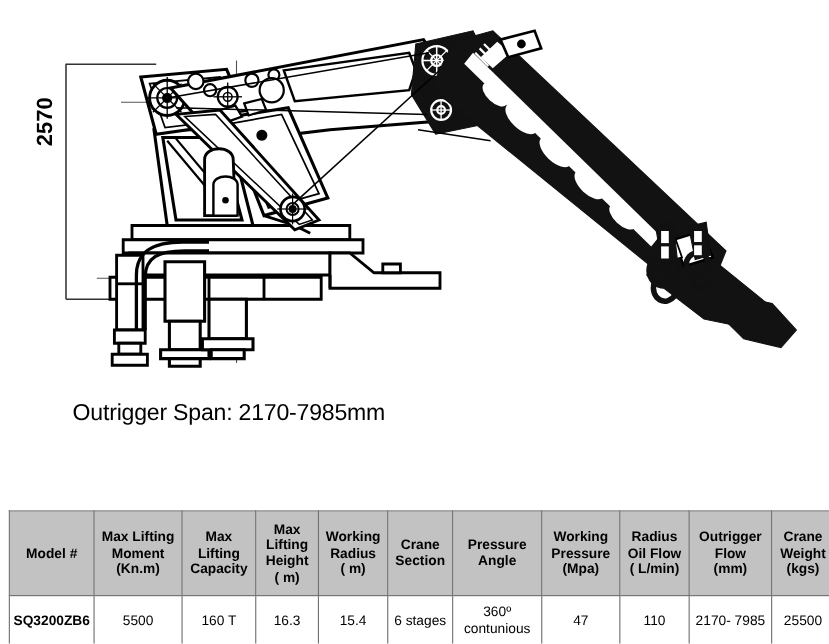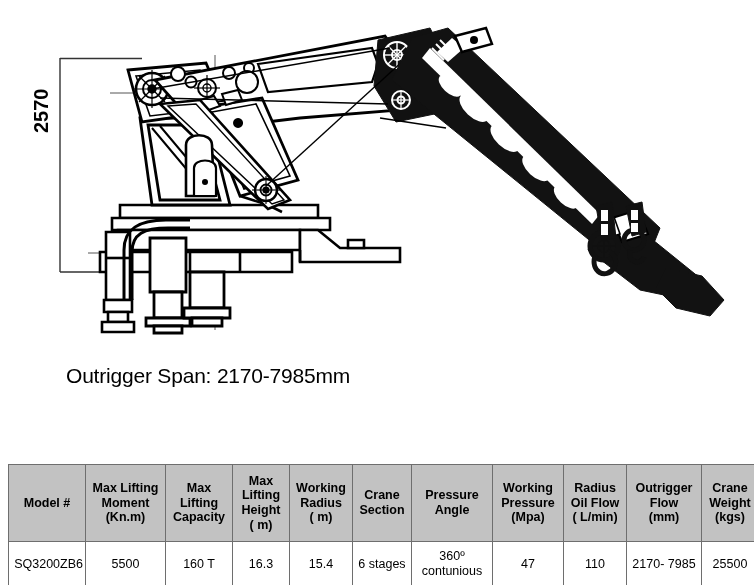--- a/index.html
+++ b/index.html
@@ -92,22 +92,21 @@
     color: #000;
   }
   table.spec-table tbody td {
     background: #ffffff;
     font-size: 12.5px;
     font-weight: 400;
     height: 42px;
     color: #000;
   }
   table.spec-table tbody td.model-cell {
-    font-weight: 400;
-    text-align: right;
+    font-weight: 700;
   }
   .hdr-line { display: block; }
 </style>
 </head>
 <body>
 
 <div id="drawing-area">
 
   <svg id="crane-svg" viewBox="0 0 754 450" xmlns="http://www.w3.org/2000/svg">
 

